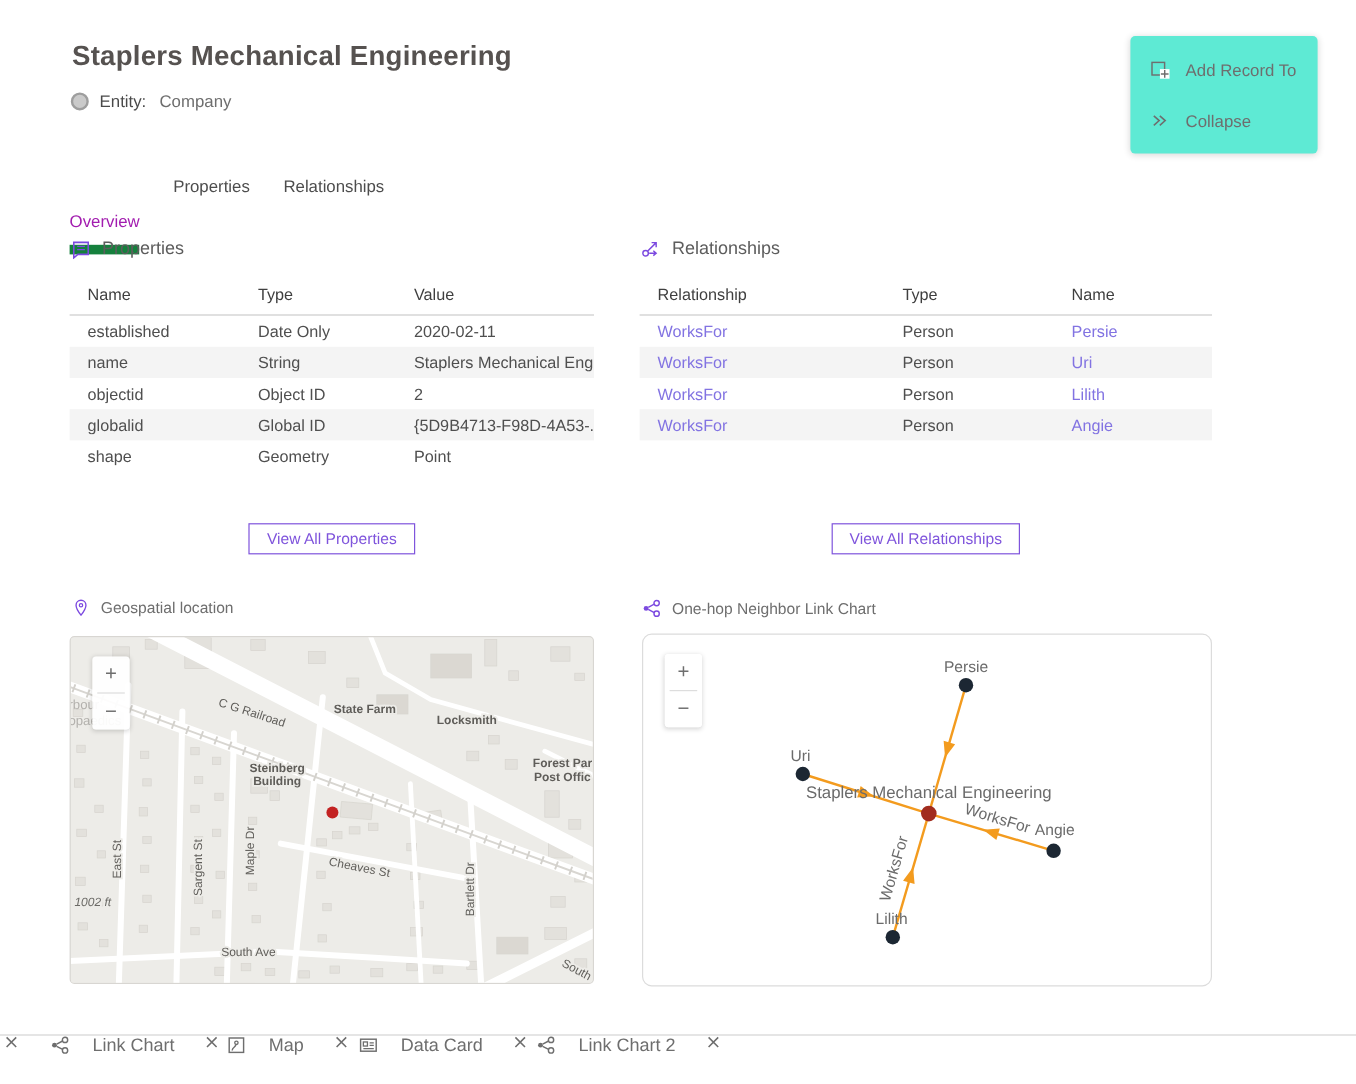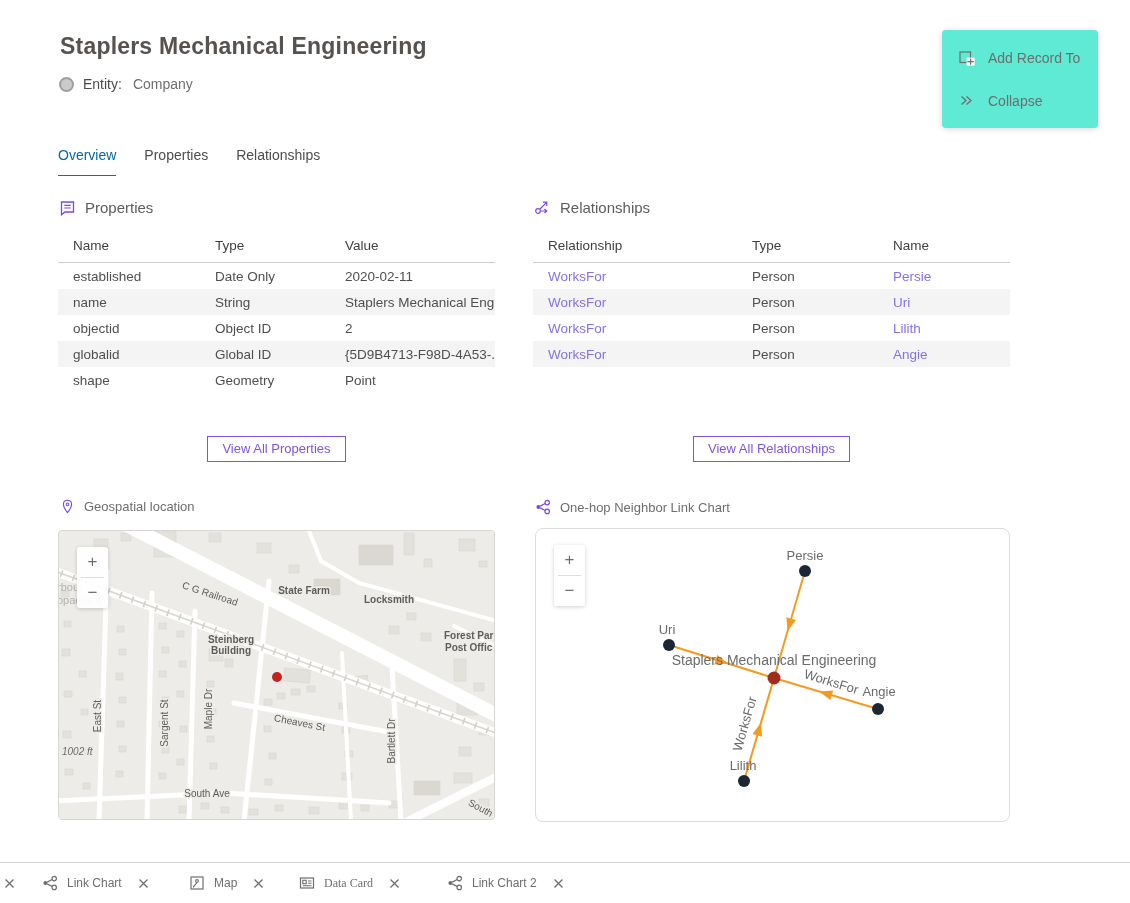--- a/index.html
+++ b/index.html
@@ -20,21 +20,21 @@
   
   .context-card { left:942px; top:30px; width:156px; background:#5eead4; border-radius:4px;
     box-shadow:0 1px 6px rgba(0,0,0,.16); padding:6px 0; }
   .menu-item { display:flex; align-items:center; gap:13px; padding:13px 16px; font-size:14px;
     color:#6e6e6e; cursor:pointer; }
   .menu-item svg { flex:0 0 auto; }
 
   
   .tabs { left:58px; top:143px; display:flex; gap:28px; font-size:14px; }
   .tab { padding:4px 0 12px; color:#4d4d4d; cursor:pointer; }
-  .tab.active { color:#0369a1; border-bottom:1px solid #15803d; }
+  .tab.active { color:#a21caf; border-bottom:8px solid #15803d;margin-top:29px; }
 
   
   .sec-head { display:flex; align-items:center; gap:9px; font-size:15px; color:#5d5d5d; }
   .sec-head.small { font-size:13px; color:#6e6e6e; }
 
   
   .table { font-size:13.5px; }
   .thead { display:flex; color:#3f3f3f; padding:8px 0 9px; border-bottom:1px solid #cccccc; }
   .tr { display:flex; align-items:center; height:26px; color:#4f4f4f; }
   .rows .tr:nth-child(even) { background:#f4f4f4; }
@@ -56,22 +56,22 @@
 
   
   .zoomctl { position:absolute; left:18px; top:16px; width:31px; background:rgba(255,255,255,.93);
     border-radius:3px; box-shadow:0 1px 4px rgba(0,0,0,.18); display:flex; flex-direction:column; }
   .zoombtn { height:30px; display:flex; align-items:center; justify-content:center; font-size:17px;
     color:#6e6e6e; cursor:pointer; }
   .zoomdiv { height:1px; background:#dddddd; margin:0 4px; }
 
   
   .bottom-bar { left:0; top:862px; width:1130px; height:41px; background:#fff; border-top:1px solid #d4d4d4; }
-  .btab { position:absolute; top:0; height:40px; display:flex; align-items:center; gap:9px;
-    font-size:12px; color:#6e6e6e; cursor:pointer; }
+  .btab { position:absolute; top:0; height:40px; display:flex; align-items:flex-start; gap:19px;
+    font-size:15px; color:#6e6e6e; cursor:pointer; }
   .btab .x { margin-left:7px; display:flex; }
 
   svg text { font-family:"Liberation Sans", sans-serif; }
   .maplabel { fill:#5f5d59; font-size:10px; paint-order:stroke; stroke:#edece8; stroke-width:3px; }
   .maplabel.faded { fill:#b3b1ad; stroke:none; font-size:11px; }
   .maplabel.scale { font-style:italic; fill:#6b6a66; }
   .glabel { fill:#6b6b6b; font-size:13px; }
 </style>
 </head>
 <body>
@@ -404,21 +404,21 @@
       <svg width="16" height="16" viewBox="0 0 16 16">
         <rect x="2" y="2" width="12" height="12" fill="none" stroke="#6e6e6e" stroke-width="1.2"></rect>
         <path d="M4.5 12.5 C4.5 9.5 7.5 10 7.5 7.5" fill="none" stroke="#6e6e6e" stroke-width="1.2"></path>
         <circle cx="8" cy="6" r="1.4" fill="none" stroke="#6e6e6e" stroke-width="1.1"></circle>
       </svg>
       <span>Map</span>
       <svg class="x" width="11" height="11" viewBox="0 0 11 11">
           <path d="M1.5 1.5 L9.5 9.5 M9.5 1.5 L1.5 9.5" stroke="#6e6e6e" stroke-width="1.3"></path>
         </svg>
     </div>
-    <div class="btab" style="left:299px;font-family:Liberation Serif, serif;">
+    <div class="btab" style="left:299px;">
       <svg width="16" height="16" viewBox="0 0 16 16">
         <rect x="1.5" y="3" width="13" height="10" fill="none" stroke="#6e6e6e" stroke-width="1.2"></rect>
         <rect x="3.8" y="5.3" width="3.4" height="3.4" fill="none" stroke="#6e6e6e" stroke-width="1.1"></rect>
         <path d="M9 6 h3.5 M9 8.2 h3.5 M3.8 10.8 h8.7" stroke="#6e6e6e" stroke-width="1.1"></path>
       </svg>
       <span>Data Card</span>
       <svg class="x" width="11" height="11" viewBox="0 0 11 11">
           <path d="M1.5 1.5 L9.5 9.5 M9.5 1.5 L1.5 9.5" stroke="#6e6e6e" stroke-width="1.3"></path>
         </svg>
     </div>

